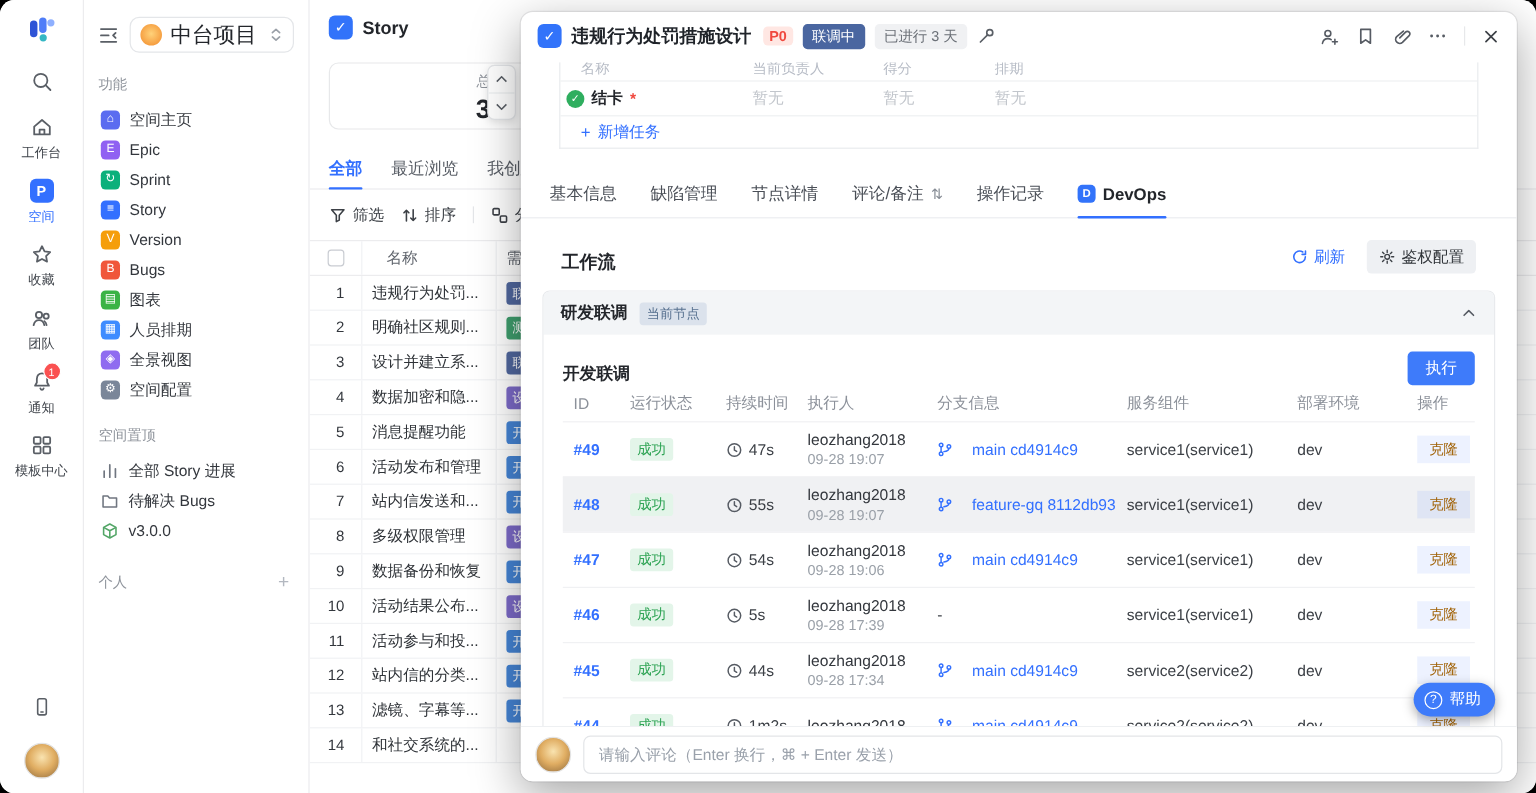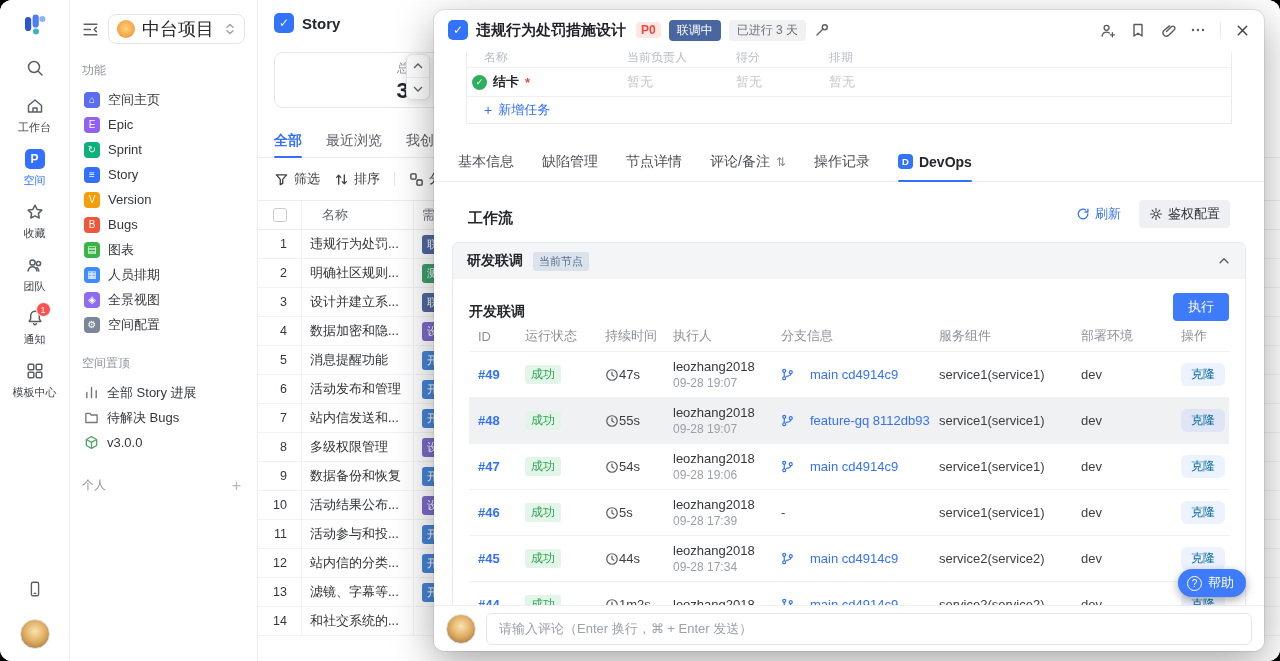--- a/index.html
+++ b/index.html
@@ -148,26 +148,26 @@
   .run-btn { margin-left:auto; background:#3e7bfa; color:#fff; font-size:13px; padding:5px 15px;
              border-radius:4px; border:none; cursor:pointer; font-family:inherit; }
 
   .dv-h, .dv-r { display:grid; grid-template-columns:47px 80px 68px 108px 158px 142px 100px 1fr;
                  align-items:center; padding-left:9px; font-size:13px; }
   .dv-h { height:30px; color:#8c919a; }
   .dv-r { min-height:46px; border-top:1px solid #f0f1f3; color:#3c4046; }
   .dv-r.hl { background:#f0f1f3; }
   .dv-id { color:#3370ff; font-weight:bold; cursor:pointer; }
   .ok-badge { display:inline-block; background:#e3f5e9; color:#2fa455; font-size:12px; padding:1px 6px; border-radius:3px; }
-  .dur { display:flex; align-items:center; }
+  .dur { display:flex; align-items:center; gap:5px; }
   .usr .u1 { color:#33373d; } .usr .u2 { color:#9aa0a8; font-size:12px; margin-top:2px; }
   .br { display:flex; align-items:center; gap:16px; cursor:pointer; white-space:nowrap; }
   .lnk { color:#3370ff; }
-  .clone-btn { background:rgba(51,112,255,.09); color:#0369a1; font-size:12px; padding:3px 10px;
-               border-radius:6px; border:none; cursor:pointer; font-family:inherit; }
+  .clone-btn { background:rgba(51,112,255,.09); color:#a16207; font-size:12px; padding:3px 10px;
+               border-radius:0; border:none; cursor:pointer; font-family:inherit; }
 
   .comment-bar { position:absolute; left:0; right:0; bottom:0; height:46px; background:#fff;
                  border-top:1px solid #eef0f2; border-radius:0 0 10px 10px; display:flex; align-items:center;
                  gap:10px; padding:0 12px; z-index:5; }
   .comment-input { flex:1; height:32px; border:1px solid #e3e5e8; border-radius:6px; padding:0 12px;
                    font-size:13px; color:#33373d; outline:none; font-family:inherit; }
   .comment-input::placeholder { color:#9aa1ab; }
 
   .help-btn { position:absolute; right:34px; bottom:64px; display:flex; align-items:center; gap:6px;
               background:#3e7bfa; color:#fff; border:none; border-radius:16px; height:28px; padding:0 12px 0 9px;

